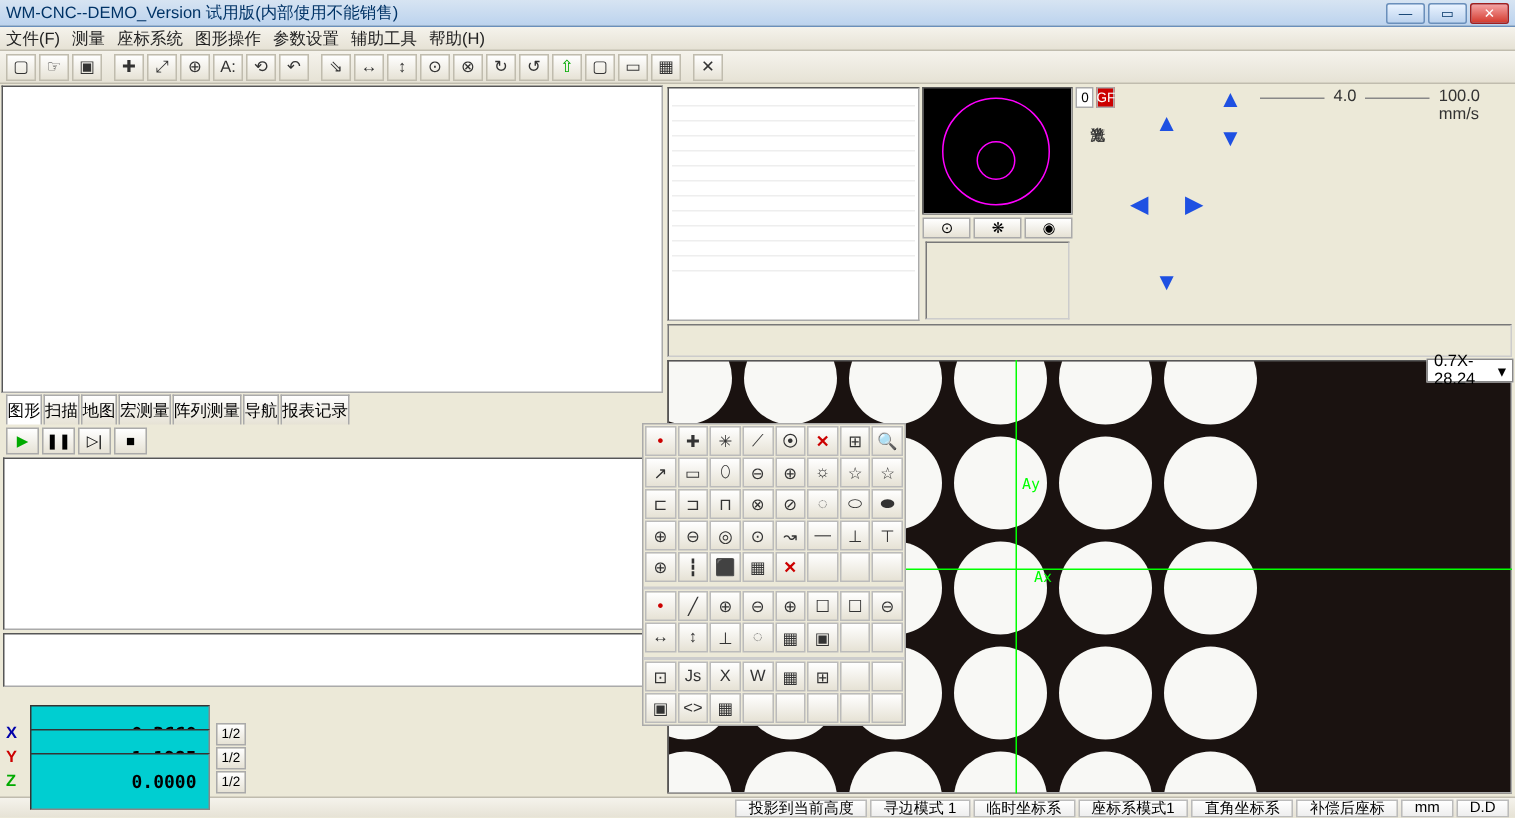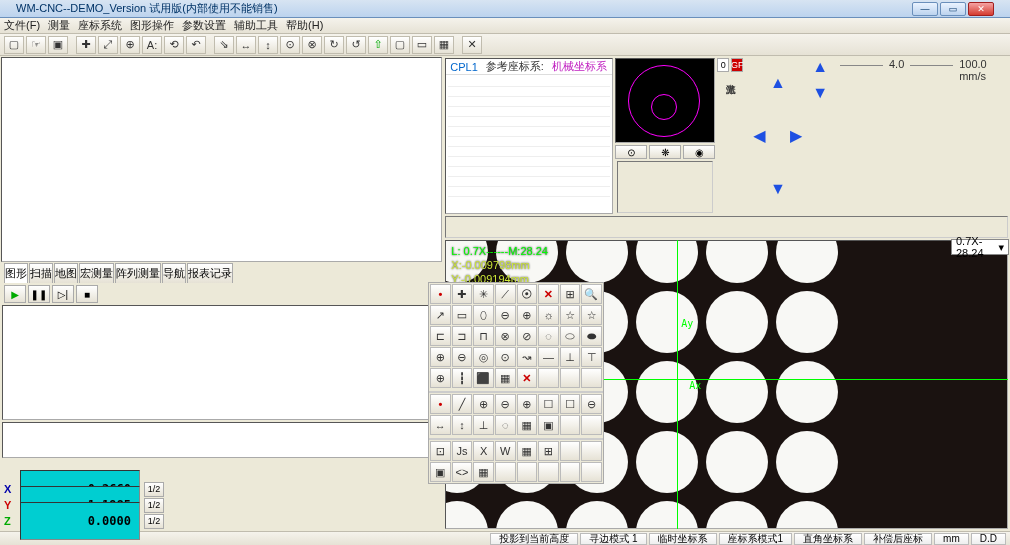--- a/index.html
+++ b/index.html
@@ -1,19 +1,19 @@
 <!DOCTYPE html>
 <html><head>
 <meta charset="utf-8">
 <style>
 * { margin: 0; padding: 0; box-sizing: border-box; font-family: "Microsoft YaHei", Arial, sans-serif; font-size: 11px; }
 body { background: #ece9d8; width: 1010px; height: 545px; overflow: hidden; }
 
 
-.titlebar { height: 18px; background: linear-gradient(#d7e4f2,#bcd3ee); display: flex; align-items: center; padding: 0 16px; border-bottom: 1px solid #6a8fbb;}
+.titlebar { height: 18px; background: linear-gradient(#d7e4f2,#bcd3ee); display: flex; align-items: center; padding: 0 4px; border-bottom: 1px solid #6a8fbb;}
 .titlebar .title { color: #003366; font-size: 11px; flex: 1; }
 .winbtns { display: flex; gap: 2px; }
 .winbtn { width: 26px; height: 14px; background: linear-gradient(#eaf3ff,#bcd3ee); border: 1px solid #6a8fbb; display:flex;align-items:center;justify-content:center;font-size:9px;color:#003366;border-radius:2px;}
 .winbtn.close { background: linear-gradient(#f5a3a3,#d43b2f); color:#fff; border-color:#a01f1f;}
 .winbtn.close::before{content:"✕";}
 .winbtn.min::before{content:"—";}
 .winbtn.max::before{content:"▭";}
 
 
 .menubar { height: 16px; background: linear-gradient(#f5f3ec,#e6e2d5); display: flex; align-items: center; padding: 0 4px; gap: 8px; border-bottom:1px solid #c0bcae;}
@@ -198,25 +198,20 @@
         <span class="coord-label z">Z</span>
         <span class="coord-val">0.0000</span>
         <span class="coord-btn">1/2</span>
       </div>
     </div>
   </div>
 
   <div class="main-right">
     <div class="rtop">
       <div class="cpl-box">
-        <div class="cpl-head">
-          <span class="cpl1">CPL1</span>
-          <span class="ref">参考座标系:</span>
-          <span class="mech">机械坐标系</span>
-        </div>
         <div class="cpl-lines">
           <div></div>
             <div></div>
             <div></div>
             <div></div>
             <div></div>
             <div></div>
             <div></div>
             <div></div>
             <div></div>
@@ -300,25 +295,20 @@
           <div class="dot" style="left: 50px; top: 260px;"></div>
           <div class="dot" style="left: 120px; top: 260px;"></div>
           <div class="dot" style="left: 190px; top: 260px;"></div>
           <div class="dot" style="left: 260px; top: 260px;"></div>
           <div class="dot" style="left: 330px; top: 260px;"></div>
         </div>
       <div class="crosshair-h"></div>
       <div class="crosshair-v"></div>
       <div class="ch-lbl" style="left:236px;top:78px">Ay</div>
       <div class="ch-lbl" style="left:244px;top:140px">Ax</div>
-      <div class="cam-overlay">
-        <div>L: 0.7X------M:28.24</div>
-        <div class="x">X:-0.009798mm</div>
-        <div class="y">Y:-0.009194mm</div>
-      </div>
       <div class="zoom-dd">
         <span>0.7X-28.24</span>
           <span>▾</span>
       </div>
     </div>
   </div>
 </div>
 
 <div class="palette">
   <div class="pal-grid" id="pg1">

